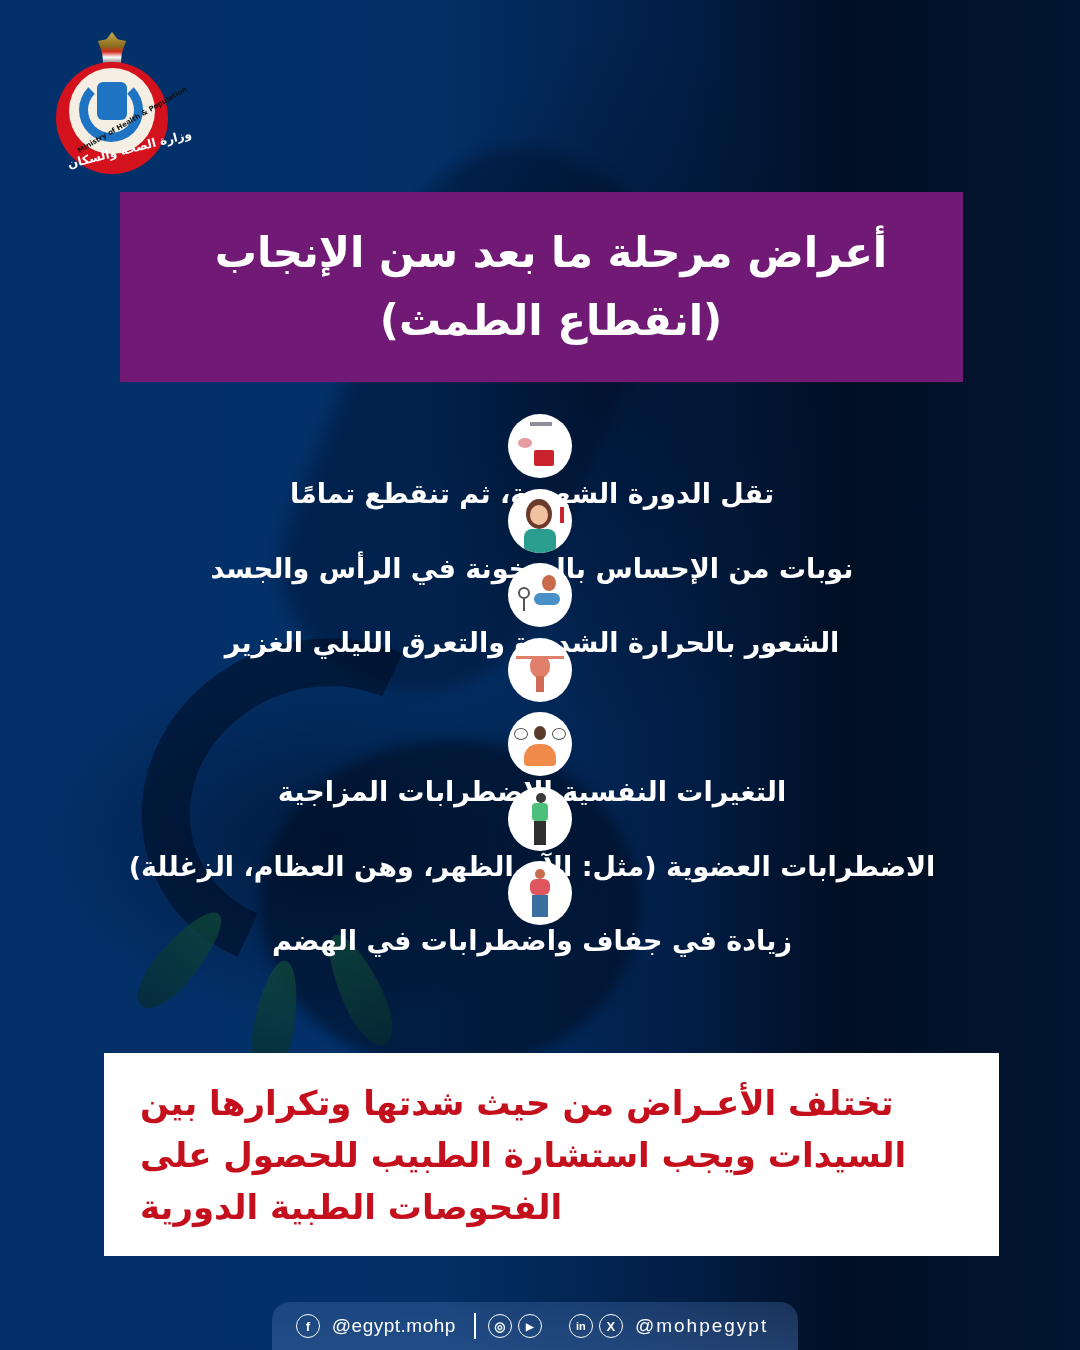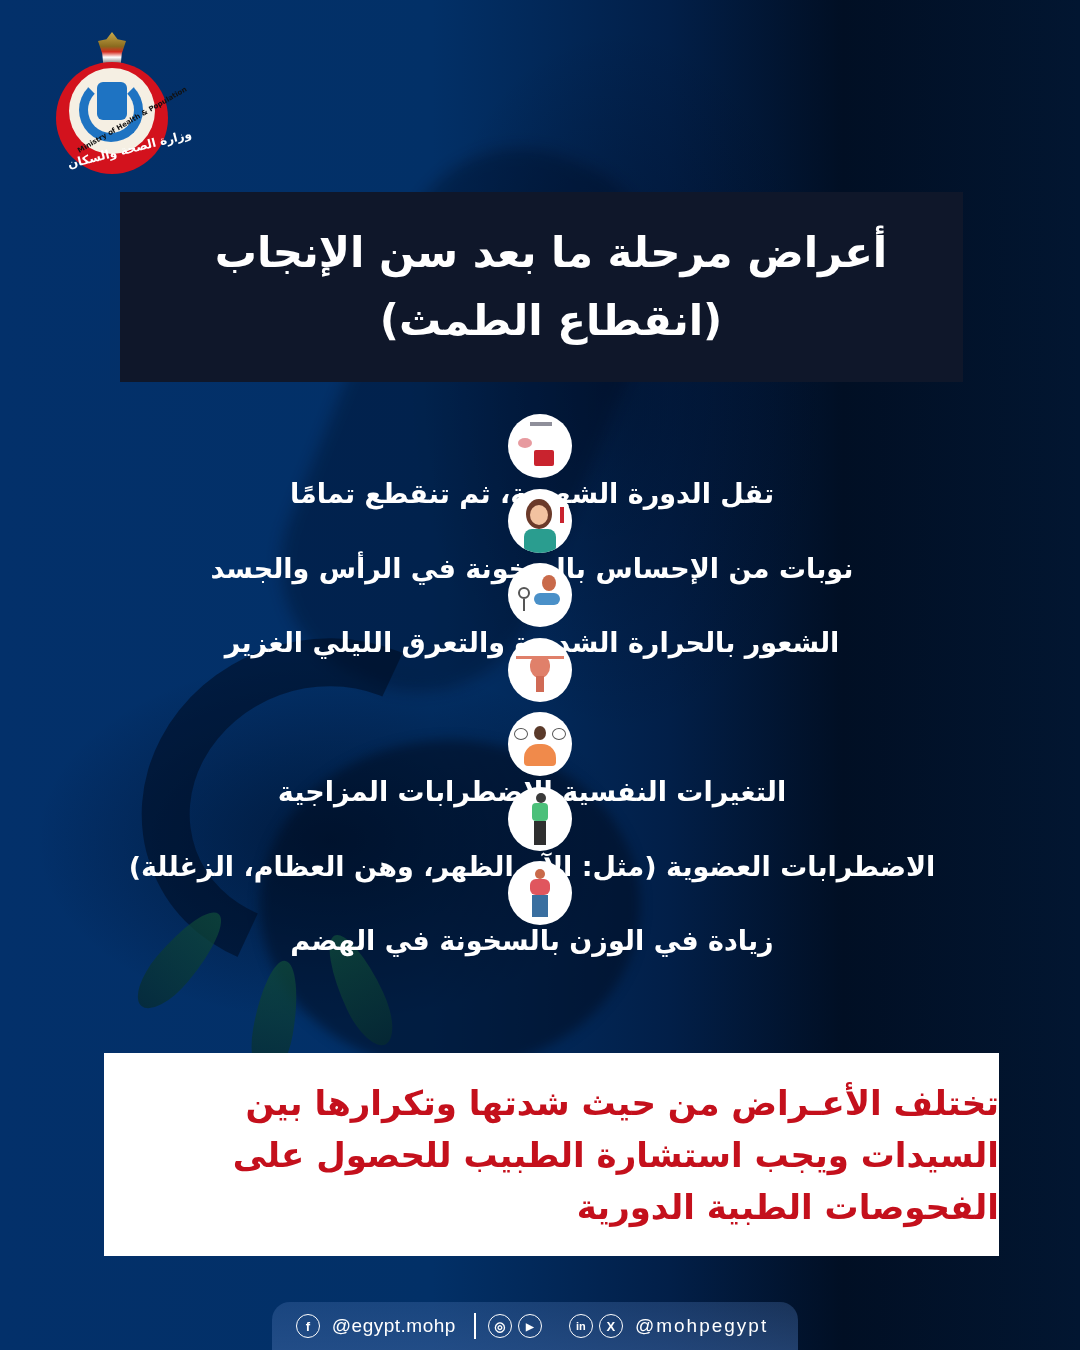--- a/index.html
+++ b/index.html
@@ -75,21 +75,21 @@
       transform: rotate(-30deg); white-space: nowrap; font-weight: bold;
     }
     .logo-ar {
       position: absolute; left: 14px; top: 112px; font-size: 12px; color: #fff;
       font-weight: bold; white-space: nowrap; transform: rotate(-14deg);
     }
 
     
     .title-box {
       position: absolute; left: 120px; top: 192px; width: 843px; height: 190px;
-      background: #0f172a;
+      background: #701a75;
       display: flex; flex-direction: column; align-items: center; justify-content: center;
       color: #fff; text-align: center; direction: rtl; padding-left: 19px;
     }
     .title-line {
       font-family: "DejaVu Sans", sans-serif; font-weight: bold;
       font-size: 42px; line-height: 68px;
     }
 
     
     .symptom-list {
@@ -110,22 +110,22 @@
       color: #ffffff; font-weight: bold; font-size: 27px;
       white-space: nowrap;
     }
     
     .ic-a { position: absolute; }
 
     
     .note-box {
       position: absolute; left: 104px; top: 1053px; width: 895px; height: 203px;
       background: #ffffff;
-      display: flex; flex-direction: column; align-items: flex-start; justify-content: center;
-      direction: rtl; text-align: center;
+      display: flex; flex-direction: column; align-items: flex-end; justify-content: center;
+      direction: rtl; text-align: center; padding-left: 36px;
     }
     .note-line {
       color: #c4101c; font-weight: bold; font-size: 34px; line-height: 52px;
       white-space: nowrap;
     }
 
     
     .footer {
       position: absolute; left: 272px; top: 1302px; width: 526px; height: 48px;
       border-radius: 18px 18px 0 0;
@@ -225,21 +225,21 @@
       <span class="ic-a" style="left:26px;top:34px;width:12px;height:24px;background:#2f2f2f;"></span>
     </span>
     <span class="symptom-text">الاضطرابات العضوية (مثل: الآم الظهر، وهن العظام، الزغللة)</span>
   </li>
   <li class="symptom">
     <span class="symptom-icon">
       <span class="ic-a" style="left:27px;top:8px;width:10px;height:10px;border-radius:50%;background:#c96a4a;"></span>
       <span class="ic-a" style="left:22px;top:18px;width:20px;height:16px;border-radius:6px;background:#e0565e;"></span>
       <span class="ic-a" style="left:24px;top:34px;width:16px;height:22px;background:#3a6fa0;"></span>
     </span>
-    <span class="symptom-text">زيادة في الوزن بالسخونة في الهضم</span>
+    <span class="symptom-text">زيادة في جفاف واضطرابات في الهضم</span>
   </li>
 </ul>
 
 <div class="note-box">
   <div class="note-line">تختلف الأعـراض من حيث شدتها وتكرارها بين</div>
   <div class="note-line">السيدات ويجب استشارة الطبيب للحصول على</div>
   <div class="note-line">الفحوصات الطبية الدورية</div>
 </div>
 
 <div class="footer">

